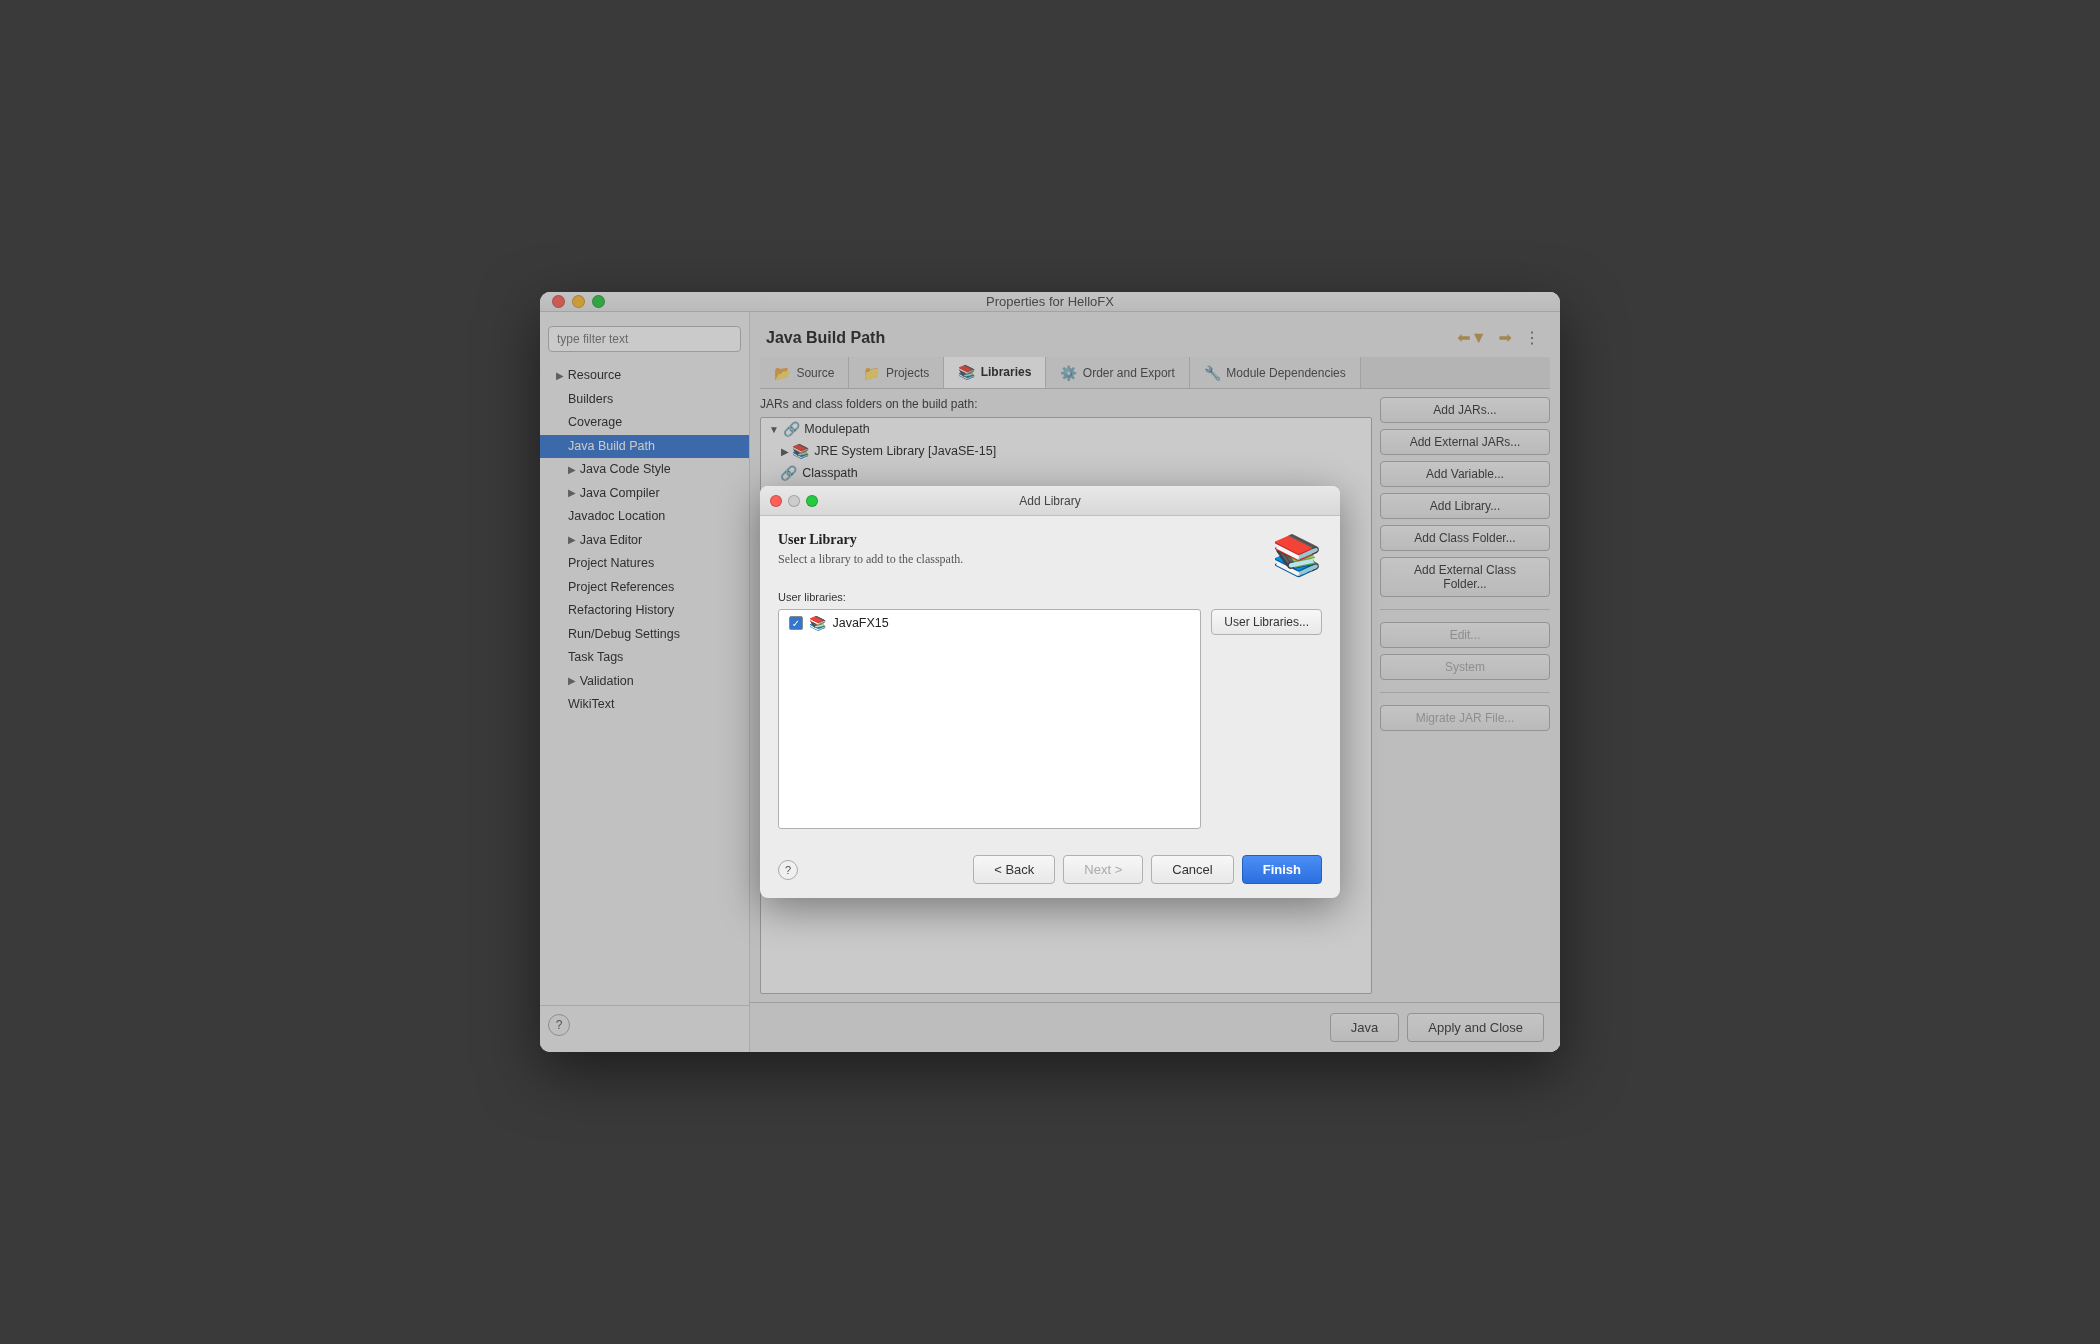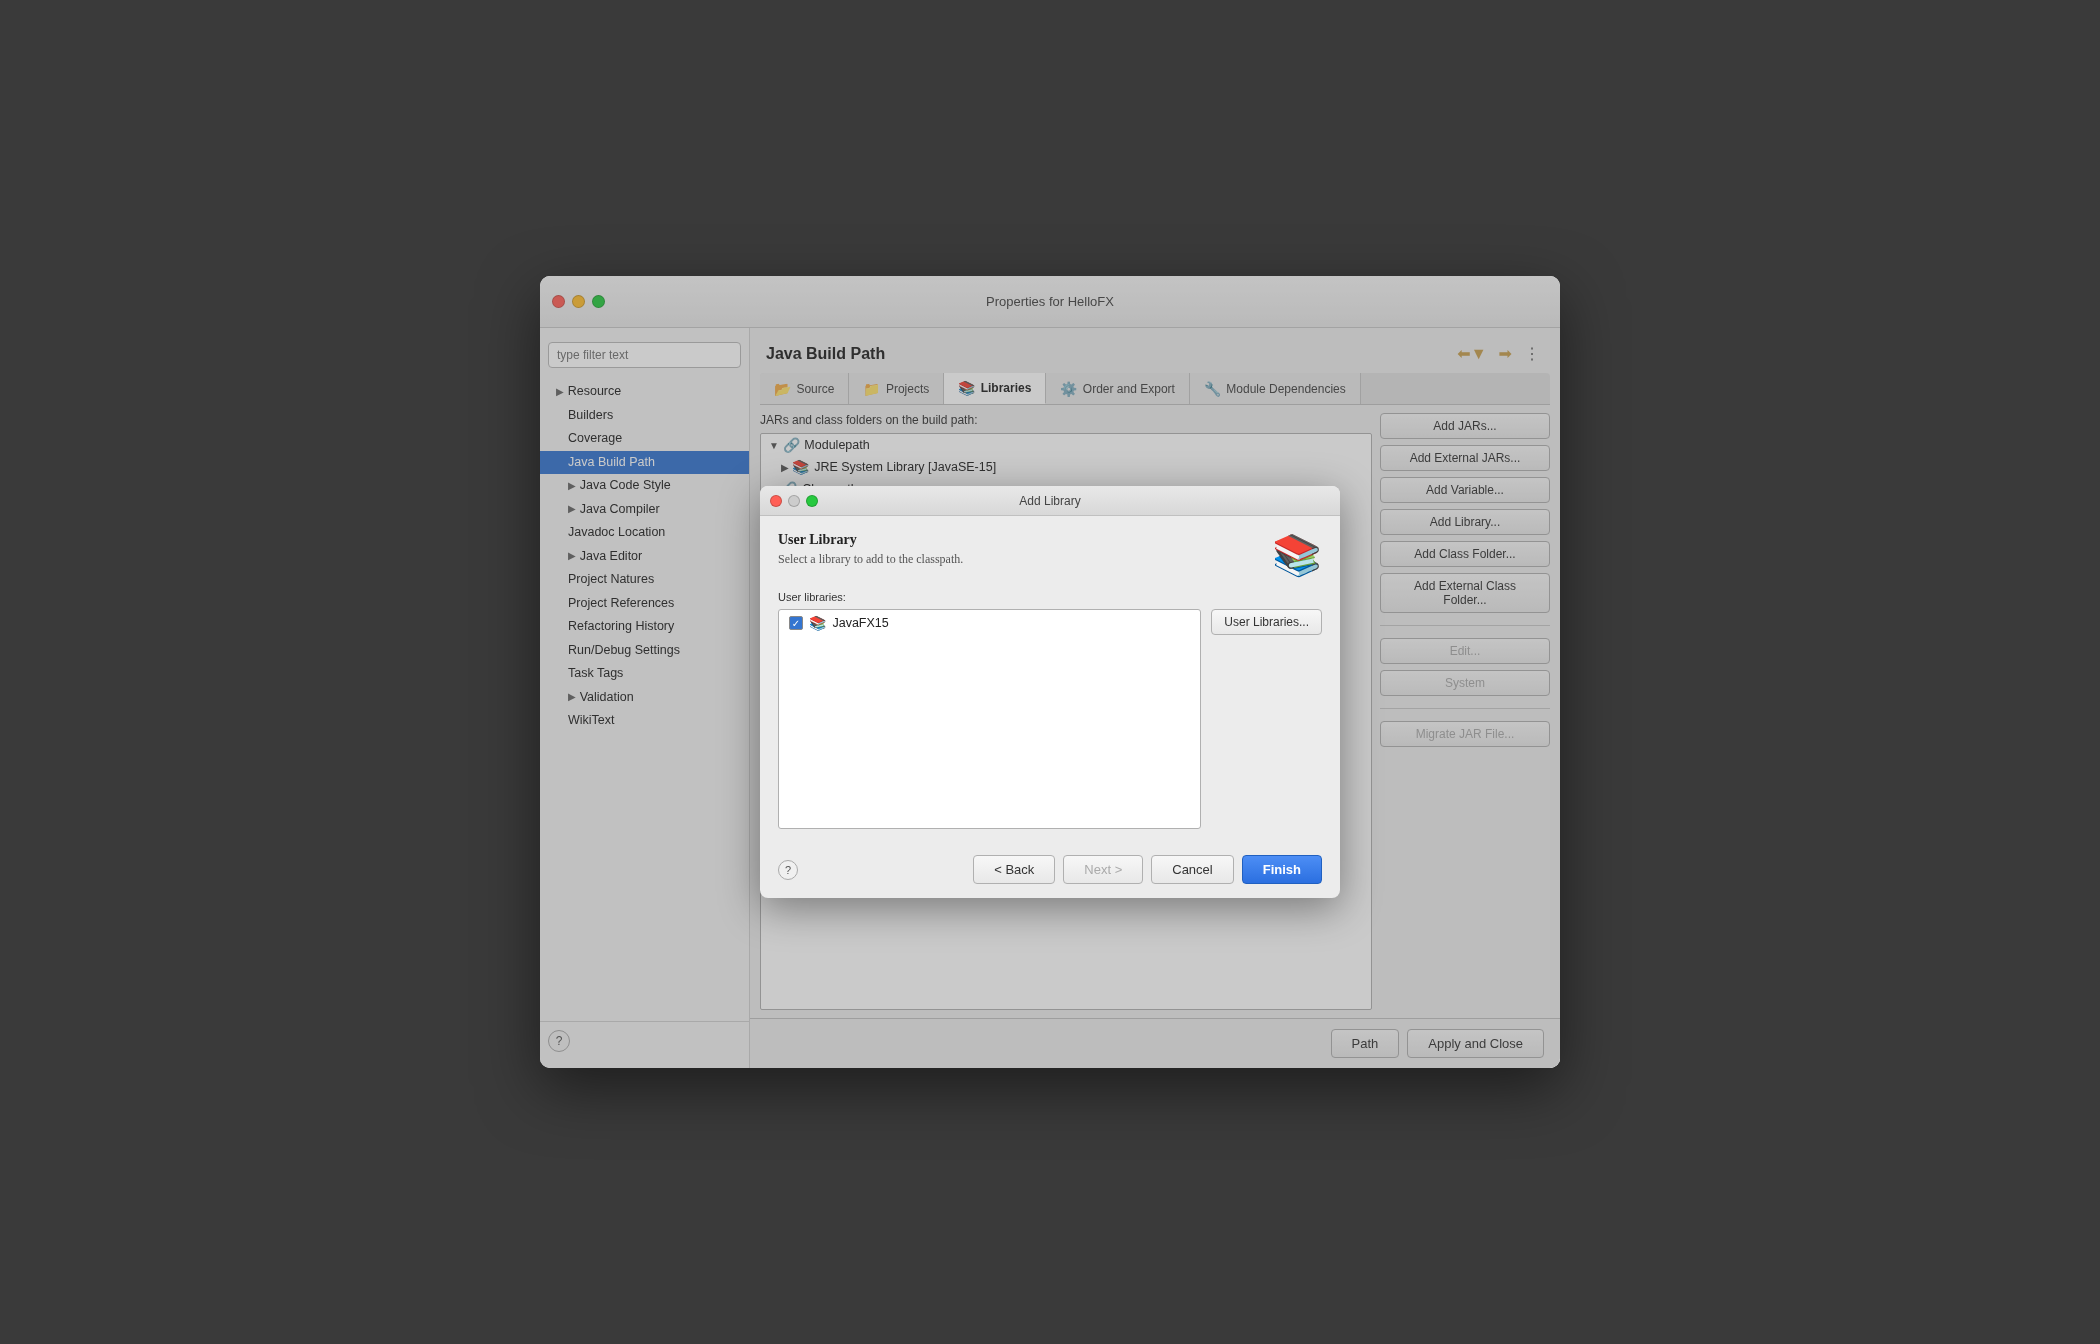--- a/index.html
+++ b/index.html
@@ -16,21 +16,21 @@
       width: 1020px;
       background: #ececec;
       border-radius: 10px;
       box-shadow: 0 20px 60px rgba(0,0,0,0.5);
       overflow: hidden;
       position: relative;
     }
     .titlebar {
       background: linear-gradient(to bottom, #f6f6f6, #e8e8e8);
       border-bottom: 1px solid #c8c8c8;
-      height: 52px;
+      height: 20px;
       display: flex;
       align-items: center;
       justify-content: center;
       position: relative;
     }
     .titlebar-buttons {
       position: absolute;
       left: 12px;
       display: flex;
       gap: 7px;
@@ -563,21 +563,21 @@
           <button class="action-btn">Add External Class Folder...</button>
           <div class="divider"></div>
           <button class="action-btn disabled">Edit...</button>
           <button class="action-btn disabled">System</button>
           <div class="divider"></div>
           <button class="action-btn disabled">Migrate JAR File...</button>
         </div>
       </div>
 
       <div class="bottom-bar">
-        <button class="bottom-btn apply-btn">Path</button>
+        <button class="bottom-btn apply-btn">Java</button>
         <button class="bottom-btn apply-close-btn">Apply and Close</button>
       </div>
     </div>
   </div>
 
   <div class="modal-backdrop">
     <div class="modal">
 
       <div class="modal-titlebar">
         <div class="modal-tb-buttons">

